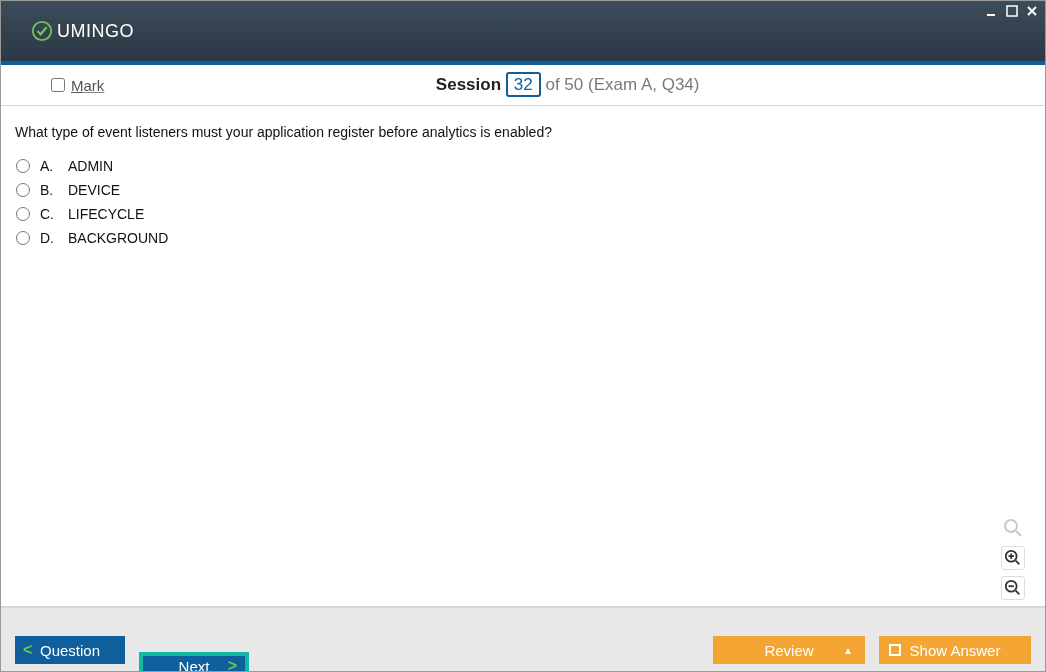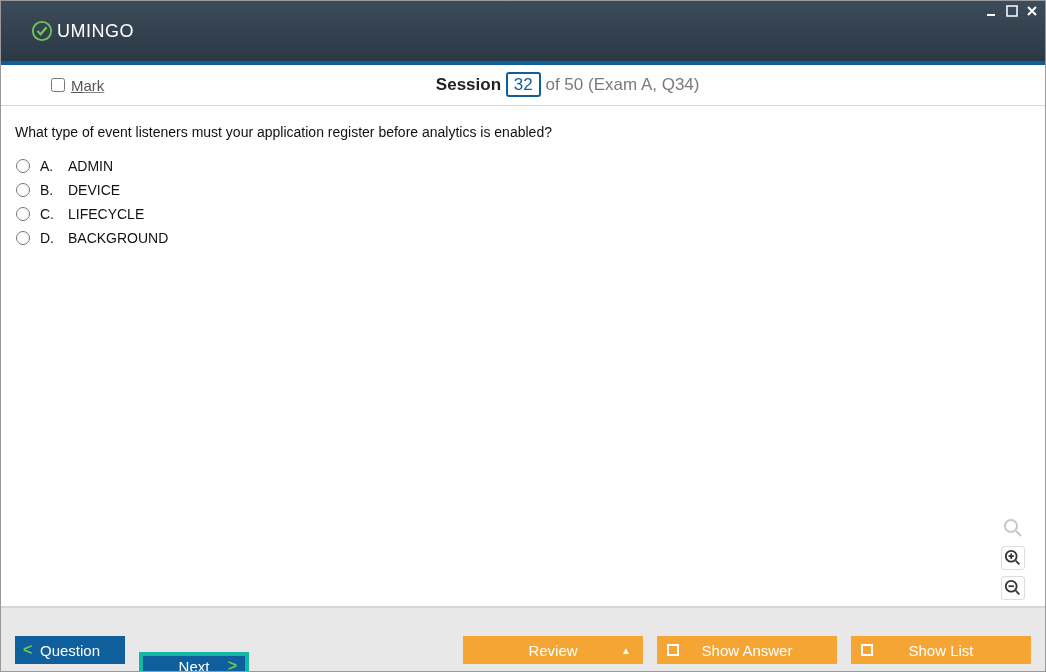--- a/index.html
+++ b/index.html
@@ -36,21 +36,21 @@
 .footer { background: #e8e8e8; padding: 12px 14px 10px; border-top: 2px solid #d6d6d6; }
 .footer-row { display: flex; align-items: center; gap: 14px; }
 .footer-row + .footer-row { margin-top: 12px; }
 .btn { height: 28px; display: flex; align-items: center; justify-content: center; color: #fff; font-size: 15px; cursor: pointer; border: none; }
 .btn-prev, .btn-next { width: 110px; background: #0f5f9c; position: relative; }
 .btn-next { border: 4px solid #14b8a6; margin-top: 32px; }
 .btn .chev { position: absolute; font-size: 16px; font-weight: bold; }
 .btn-prev .chev { left: 8px; color: #6fc35a; }
 .btn-next .chev { right: 8px; color: #6fc35a; }
 .spacer { flex: 1; }
-.btn-orange { background: #f5a534; width: 180px; position: relative; }
+.btn-orange { background: #f5a534; width: 152px; position: relative; }
 .btn-orange .tri { position: absolute; right: 12px; font-size: 10px; }
 .btn-orange .chk { position: absolute; left: 10px; width: 12px; height: 12px; border: 2px solid #fff; }
 .btn-dark { background: #2b3845; width: 180px; }
 </style>
 </head>
 <body>
 
 <div class="titlebar">
   <div class="logo">
     <svg class="logo-check" viewBox="0 0 24 24">
@@ -151,24 +151,20 @@
     </button>
     <div class="spacer"></div>
     <button class="btn btn-orange">
       <span>Review</span>
       <span class="tri">▲</span>
     </button>
     <button class="btn btn-orange">
       <span class="chk"></span>
       <span>Show Answer</span>
     </button>
-    <button class="btn btn-orange">
-      <span class="chk"></span>
-      <span>Show List</span>
-    </button>
   </div>
   <div class="footer-row">
     <div class="spacer"></div>
     <button class="btn btn-dark">
       <span>Save Session</span>
     </button>
     <button class="btn btn-dark">
       <span>End Exam</span>
     </button>
   </div>

